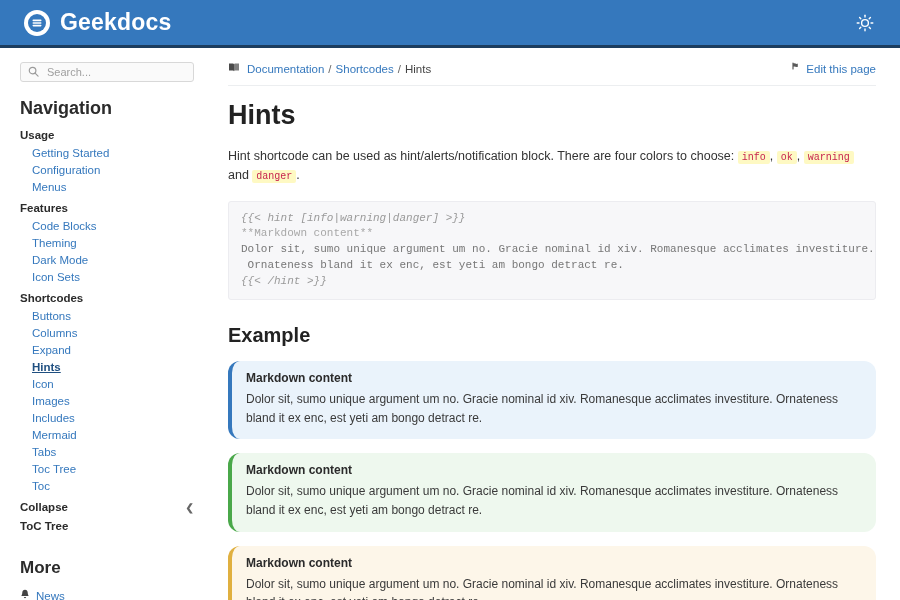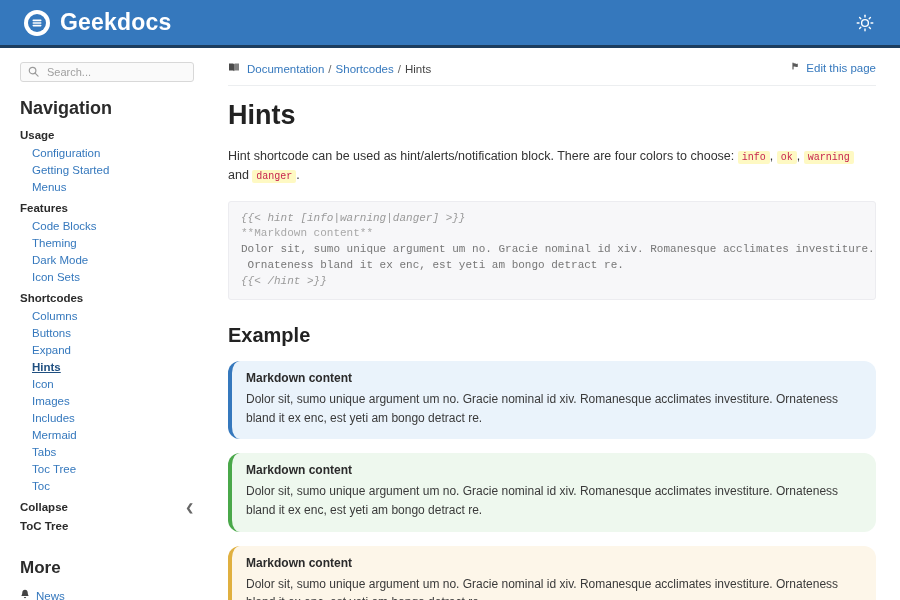--- a/index.html
+++ b/index.html
@@ -161,21 +161,21 @@
     margin-bottom: 14px;
   }
   .crumbs { display: flex; align-items: center; gap: 4px; }
   .crumbs svg { color: #4a4a4a; margin-right: 3px; }
   .crumb-link { color: #3578bd; cursor: pointer; }
   .crumb-sep { color: #666; }
   .crumb-current { color: #444; }
   .edit-page {
     margin-left: auto;
     display: flex;
-    align-items: flex-start;
+    align-items: center;
     gap: 5px;
     color: #3578bd;
     cursor: pointer;
   }
   .edit-page svg { color: #5a5a5a; }
 
   h1.page-title {
     font-size: 27px;
     font-weight: bold;
     color: #222;
@@ -284,33 +284,33 @@
           <circle cx="5" cy="5" r="3.6" fill="none" stroke="currentColor" stroke-width="1.3"></circle>
           <line x1="7.7" y1="7.7" x2="11" y2="11" stroke="currentColor" stroke-width="1.3" stroke-linecap="round"></line>
         </svg>
       </span>
       <input class="search-input" type="text" placeholder="Search..." style="">
     </div>
 
     <div class="nav-title">Navigation</div>
 
     <div class="nav-group-label">Usage</div>
+    <div class="nav-item">Getting Started</div>
     <div class="nav-item">Configuration</div>
-    <div class="nav-item">Getting Started</div>
     <div class="nav-item">Menus</div>
 
     <div class="nav-group-label">Features</div>
     <div class="nav-item">Code Blocks</div>
     <div class="nav-item">Theming</div>
     <div class="nav-item">Dark Mode</div>
     <div class="nav-item">Icon Sets</div>
 
     <div class="nav-group-label">Shortcodes</div>
+    <div class="nav-item">Buttons</div>
     <div class="nav-item">Columns</div>
-    <div class="nav-item">Buttons</div>
     <div class="nav-item">Expand</div>
     <div class="nav-item active">Hints</div>
     <div class="nav-item">Icon</div>
     <div class="nav-item">Images</div>
     <div class="nav-item">Includes</div>
     <div class="nav-item">Mermaid</div>
     <div class="nav-item">Tabs</div>
     <div class="nav-item">Toc Tree</div>
     <div class="nav-item">Toc</div>
 

